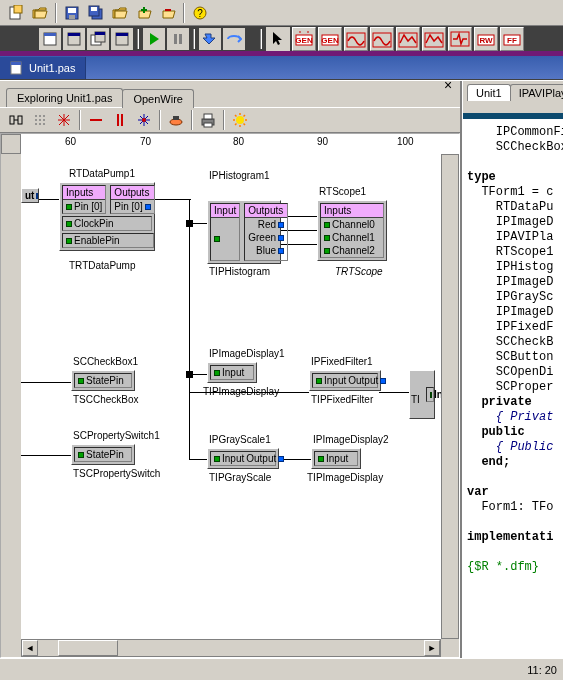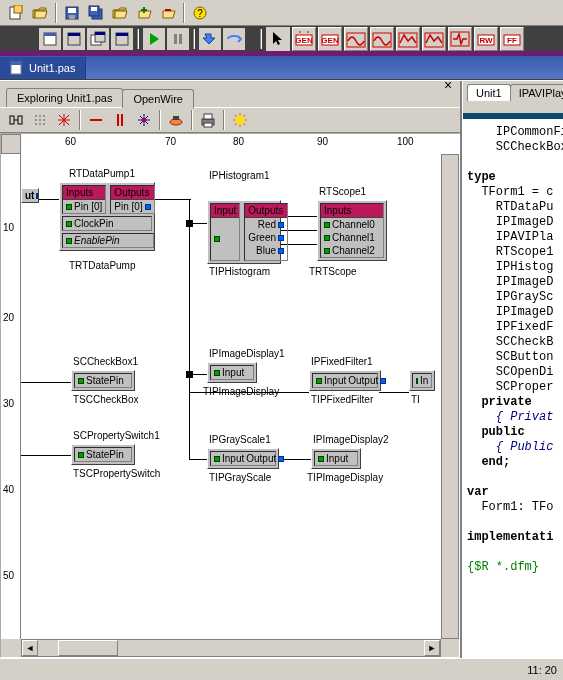--- a/index.html
+++ b/index.html
@@ -106,21 +106,21 @@
   .scroll-h { position:absolute; bottom:0; left:20px; right:18px; height:18px; background:#d4d0c8; border:1px solid #808080; display:flex;}
   .scroll-v { position:absolute; top:20px; right:0; width:18px; bottom:18px; background:#d4d0c8; border:1px solid #808080;}
   .sbtn { width:16px;height:16px;background:#d4d0c8;border:1px solid #fff;border-right-color:#808080;border-bottom-color:#808080;font-size:9px;display:flex;align-items:center;justify-content:center;}
   .thumb-h{height:16px;width:60px;background:#d4d0c8;border:1px solid #fff;border-right-color:#808080;border-bottom-color:#808080;margin-left:20px;}
 
   .comp-block {
     position:absolute; background:#c0c0c0;
     border:1px solid #fff; border-right-color:#404040; border-bottom-color:#404040;
   }
   .comp-body { display:flex; }
-  .comp-col-hdr { background:#be185d; color:#000; padding:1px 3px; font-size:10px; border-bottom:1px solid #404040;}
+  .comp-col-hdr { background:#f0abfc; color:#000; padding:1px 3px; font-size:10px; border-bottom:1px solid #404040;}
   .comp-row { padding:1px 3px; font-size:10px; display:flex; align-items:center; gap:2px; white-space:nowrap;}
   .pin { width:6px;height:6px;background:#00a000;border:1px solid #004000; display:inline-block; }
   .pin.o { background:#0060ff; border-color:#003080;}
   .caption { position:absolute; font-size:10px; white-space:nowrap;}
   .wire { position:absolute; background:#000; }
 
   .code-tabs { display:flex; padding:3px 4px 12px 4px; background:#d4d0c8; border-bottom:6px solid #0c4a6e;}
   .code-tab { border:1px solid #808080; border-bottom:none; padding:2px 8px; font-size:11px; background:#d4d0c8; cursor:pointer; border-top-left-radius:3px; border-top-right-radius:3px; margin-right:-1px;}
   .code-tab.active { background:#fff; }
   .code {
@@ -387,31 +387,24 @@
             <circle cx="8" cy="8" r="4" fill="#ffe000"></circle>
             <path d="M8 1v2M8 13v2M1 8h2M13 8h2M3 3l1.5 1.5M11.5 11.5L13 13M13 3l-1.5 1.5M4.5 11.5L3 13" stroke="#ff8000" stroke-width="1.5"></path>
           </svg>
         </div>
     </div>
 
     <div class="design-canvas-wrap">
       <div class="ruler-corner"></div>
       <div class="ruler-h">
         <span style="left:44px">60</span>
-        <span style="left:144px">70</span>
+        <span style="left:119px">70</span>
         <span style="left:212px">80</span>
         <span style="left:296px">90</span>
         <span style="left:376px">100</span>
-      </div>
-      <div class="ruler-v">
-        <span style="top:68px">10</span>
-        <span style="top:158px">20</span>
-        <span style="top:244px">30</span>
-        <span style="top:330px">40</span>
-        <span style="top:416px">50</span>
       </div>
       <div class="canvas">
 
         <div class="wire" style="left:0;top:45px;width:38px;height:1px;"></div>
         <div class="wire" style="left:130px;top:45px;width:40px;height:1px;"></div>
         <div class="wire" style="left:168px;top:45px;width:1px;height:260px;"></div>
         <div class="wire" style="left:168px;top:69px;width:20px;height:1px;"></div>
         <div class="wire" style="left:256px;top:62px;width:40px;height:1px;"></div>
         <div class="wire" style="left:256px;top:76px;width:40px;height:1px;"></div>
         <div class="wire" style="left:256px;top:90px;width:40px;height:1px;"></div>
@@ -448,21 +441,21 @@
               <div class="comp-row" style="justify-content:flex-end">
                   <span>Pin [0]</span>
                   <span class="pin o"></span>
                 </div>
             </div>
           </div>
           <div class="comp-row" style="border:1px inset #808080;margin:0 2px 2px 2px;">
               <span class="pin"></span>
               <span>ClockPin</span>
             </div>
-          <div class="comp-row" style="border:1px inset #808080;margin:0 0 2px 2px;font-style:italic;">
+          <div class="comp-row" style="border:1px inset #808080;margin:0 0 2px 2px;">
               <span class="pin"></span>
               <span>EnablePin</span>
             </div>
         </div>
         <div class="caption" style="left:48px;top:106px;text-align:right;">TRTDataPump</div>
 
         <div class="caption" style="left:188px;top:16px;text-align:right;">IPHistogram1</div>
         <div class="comp-block" style="left:186px;top:46px;width:74px;">
           <div class="comp-body">
             <div style="flex:1;border:1px inset #808080;margin:2px;">
@@ -501,21 +494,21 @@
              <div class="comp-row">
                 <span class="pin"></span>
                 <span>Channel1</span>
               </div>
              <div class="comp-row">
                 <span class="pin"></span>
                 <span>Channel2</span>
               </div>
            </div>
         </div>
-        <div class="caption" style="left:288px;top:112px;">TRTScope</div>
+        <div class="caption" style="left:314px;top:112px;font-style:italic;">TRTScope</div>
 
         <div class="caption" style="left:52px;top:202px;">SCCheckBox1</div>
         <div class="comp-block" style="left:50px;top:216px;width:64px;">
           <div class="comp-row" style="border:1px inset #808080;margin:2px;">
               <span class="pin"></span>
               <span>StatePin</span>
             </div>
         </div>
         <div class="caption" style="left:52px;top:240px;">TSCCheckBox</div>
 
@@ -547,21 +540,21 @@
               <span style="display:flex;gap:2px;align-items:center;">
                 <span>Output</span>
                 <span class="pin o"></span>
               </span>
             </div>
         </div>
         <div class="caption" style="left:290px;top:240px;">TIPFixedFilter</div>
 
         <div class="caption" style="left:390px;top:220px;">IPI</div>
         <div class="comp-block" style="left:388px;top:216px;width:26px;">
-          <div class="comp-row" style="border:1px inset #808080;margin:2px;">
+          <div class="comp-row" style="border:1px inset #808080;margin:16px;font-weight:bold;">
               <span class="pin"></span>
               <span>In</span>
             </div>
         </div>
         <div class="caption" style="left:390px;top:240px;">TI</div>
 
         <div class="caption" style="left:188px;top:280px;">IPGrayScale1</div>
         <div class="comp-block" style="left:186px;top:294px;width:72px;">
           <div class="comp-row" style="border:1px inset #808080;margin:2px;justify-content:space-between;">
               <span style="display:flex;gap:2px;align-items:center;">

